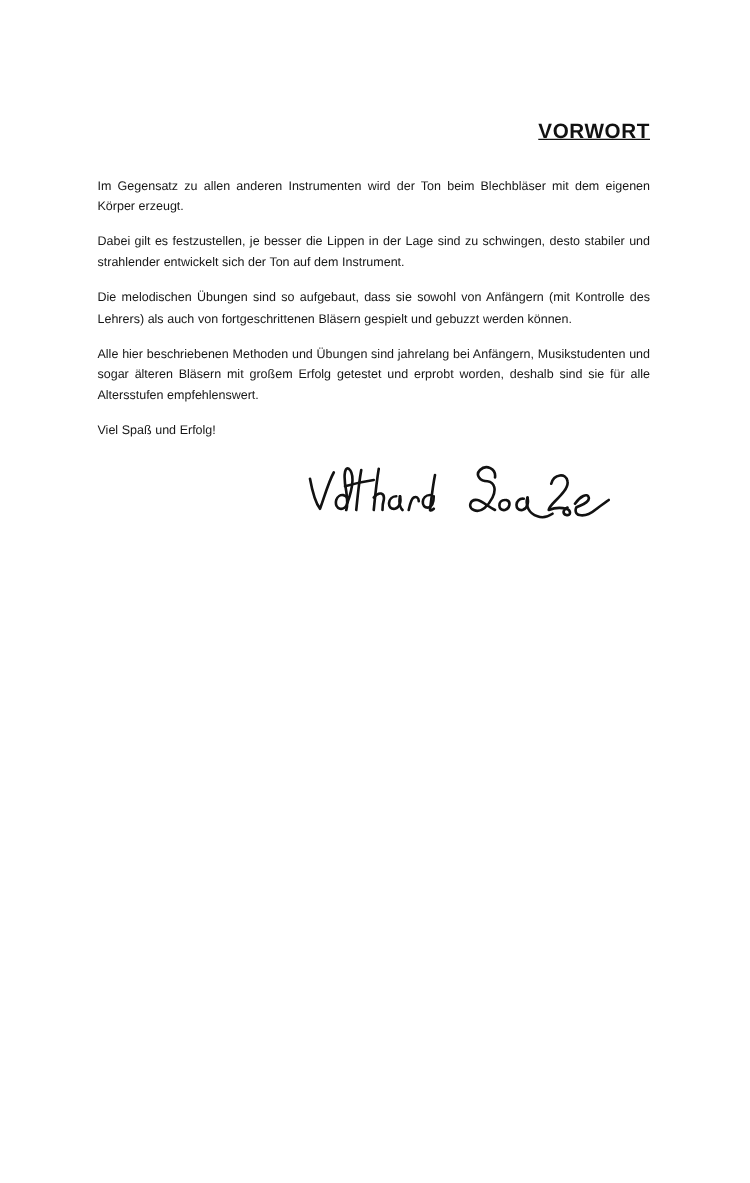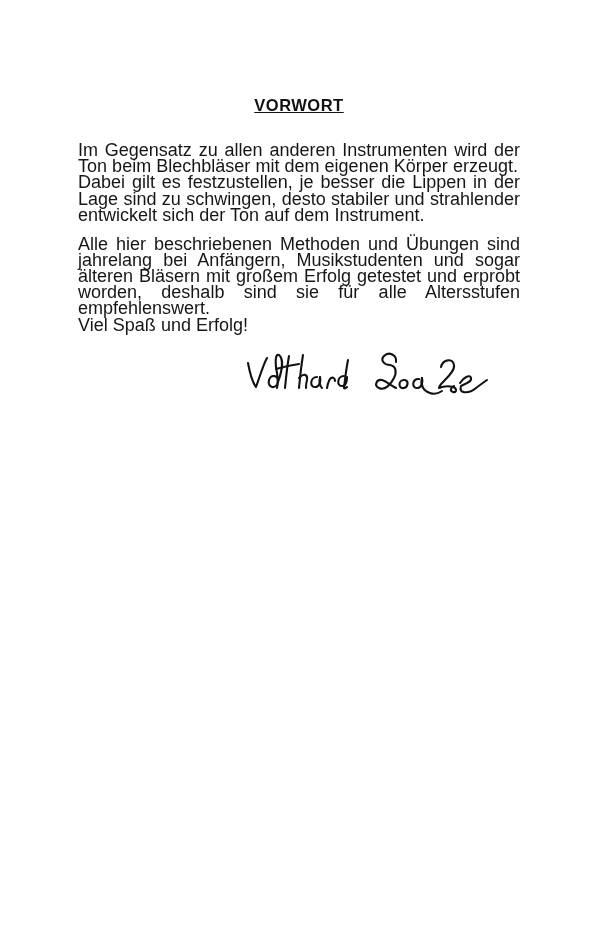--- a/index.html
+++ b/index.html
@@ -14,54 +14,55 @@
   .content{
     position:absolute;
     left:78px;top:96px;
     width:442px;
   }
   .title{
     margin:0;
     font-size:16.5px;
     line-height:18px;
     font-weight:bold;
-    text-align:center;
+    text-align:right;
     text-decoration:underline;
     letter-spacing:0.5px;
     color:#111111;
   }
   .paragraphs{margin:0;}
   .para{
     margin:12.5px 0 0 0;
-    font-size:18px;
+    font-size:10px;
     line-height:16.2px;
     text-align:justify;
     hyphens:none;
     word-spacing:0.1px;
   }
   .para.first{margin-top:28px;}
-  .para.cont{margin-top:0;}
+  .para.cont{margin-top:12px;}
   .signature-wrap{
     margin:17px 0 0 168px;
     width:246px;
     height:54px;
   }
   .signature-wrap svg{display:block;}
 </style>
 </head>
 <body>
 
 <div class="page">
   <div class="content">
 
     <h1 class="title">VORWORT</h1>
 
     <div class="paragraphs" id="paragraphs">
         <p class="para first">Im Gegensatz zu allen anderen Instrumenten wird der Ton beim Blechbläser mit dem eigenen Körper erzeugt.</p>
         <p class="para cont">Dabei gilt es festzustellen, je besser die Lippen in der Lage sind zu schwingen, desto stabiler und strahlender entwickelt sich der Ton auf dem Instrument.</p>
+        <p class="para">Die melodischen Übungen sind so aufgebaut, dass sie sowohl von Anfängern (mit Kontrolle des Lehrers) als auch von fortgeschrittenen Bläsern gespielt und gebuzzt werden können.</p>
         <p class="para">Alle hier beschriebenen Methoden und Übungen sind jahrelang bei Anfängern, Musikstudenten und sogar älteren Bläsern mit großem Erfolg getestet und erprobt worden, deshalb sind sie für alle Altersstufen empfehlenswert.</p>
         <p class="para cont">Viel Spaß und Erfolg!</p>
       </div>
 
     <div class="signature-wrap">
       <svg width="246" height="54" viewBox="0 0 246 54" fill="none" stroke="#121212" stroke-width="2.1" stroke-linecap="round" stroke-linejoin="round" aria-label="handwritten-signature">
 
         <path d="M2,13 C4,24 7,33 10,37 C13,29 17,15 21,8"></path>
         <path d="M23,30 C21,38 30,40 32,32 C33,25 25,24 23,30"></path>
         <path d="M32,32 C36,21 38,9 33,5 C29,3 29,13 31,23 C32,30 32,35 31,38"></path>

